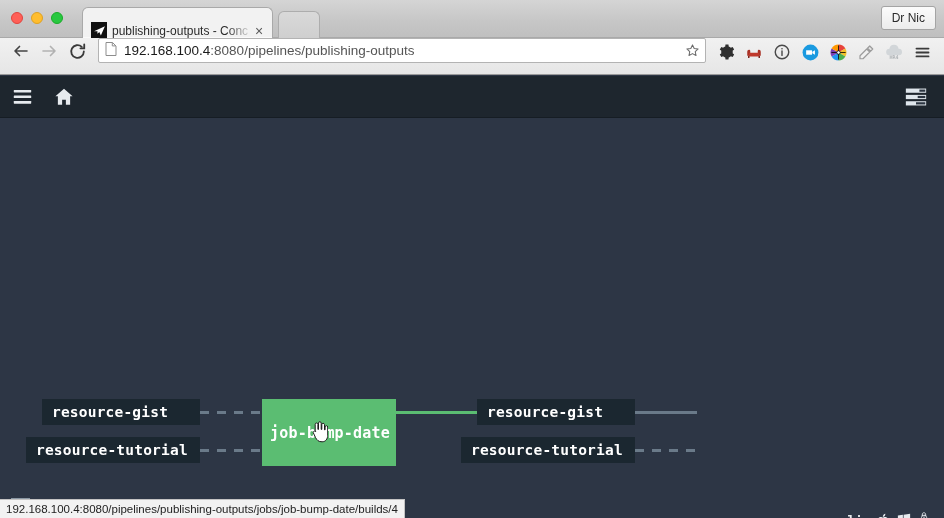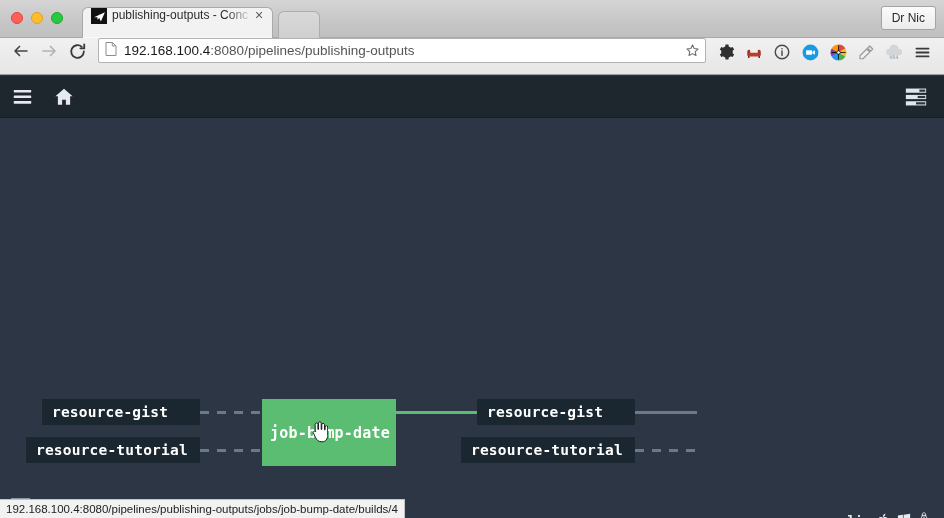--- a/index.html
+++ b/index.html
@@ -27,21 +27,21 @@
   .light.red { background: #ff5f57; border: 1px solid #e0443e; }
   .light.yellow { background: #ffbd2e; border: 1px solid #dea123; }
   .light.green { background: #28c840; border: 1px solid #1aab29; }
 
   .tab {
     position: absolute; left: 82px; top: 7px;
     height: 31px; width: 191px;
     background: #f2f2f2;
     border: 1px solid #a9a9a9; border-bottom: none;
     border-radius: 6px 6px 0 0;
-    display: flex; align-items: flex-start;
+    display: flex; align-items: flex-end;
     padding: 0 6px 0 8px;
     box-shadow: 0 -1px 1px rgba(255,255,255,.7) inset;
   }
   .tab .favicon {
     width: 16px; height: 16px; background: #111;
     flex: 0 0 16px; margin-right: 5px;
     display: flex; align-items: center; justify-content: center;
   }
   .tab .tabtitle {
     font-size: 12px; color: #2b2b2b; white-space: nowrap;

